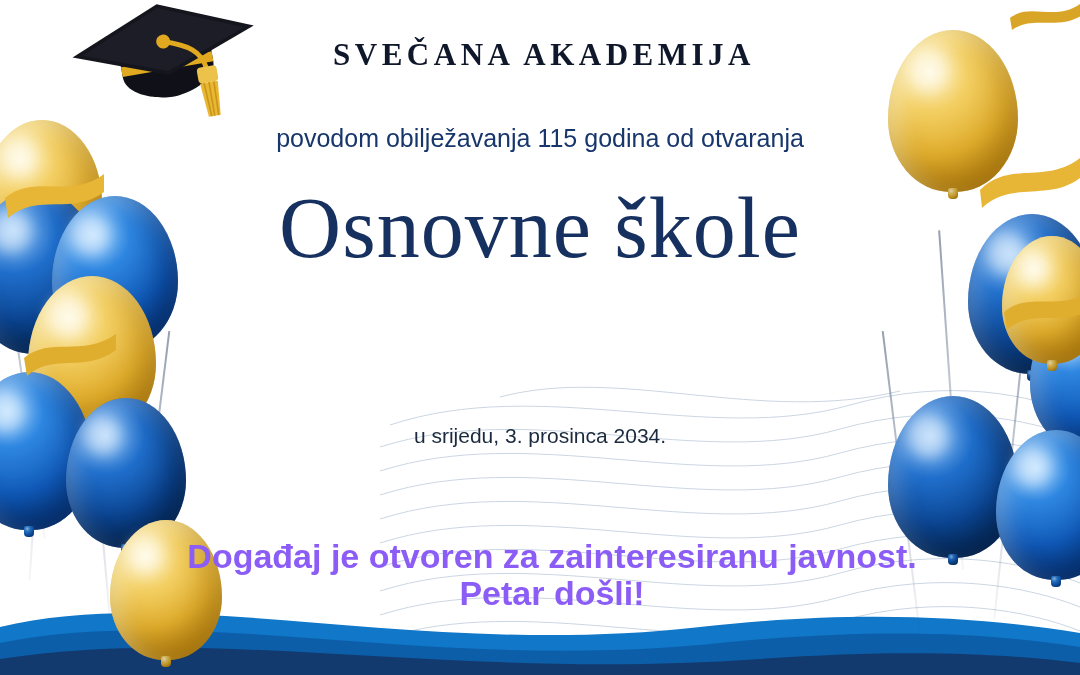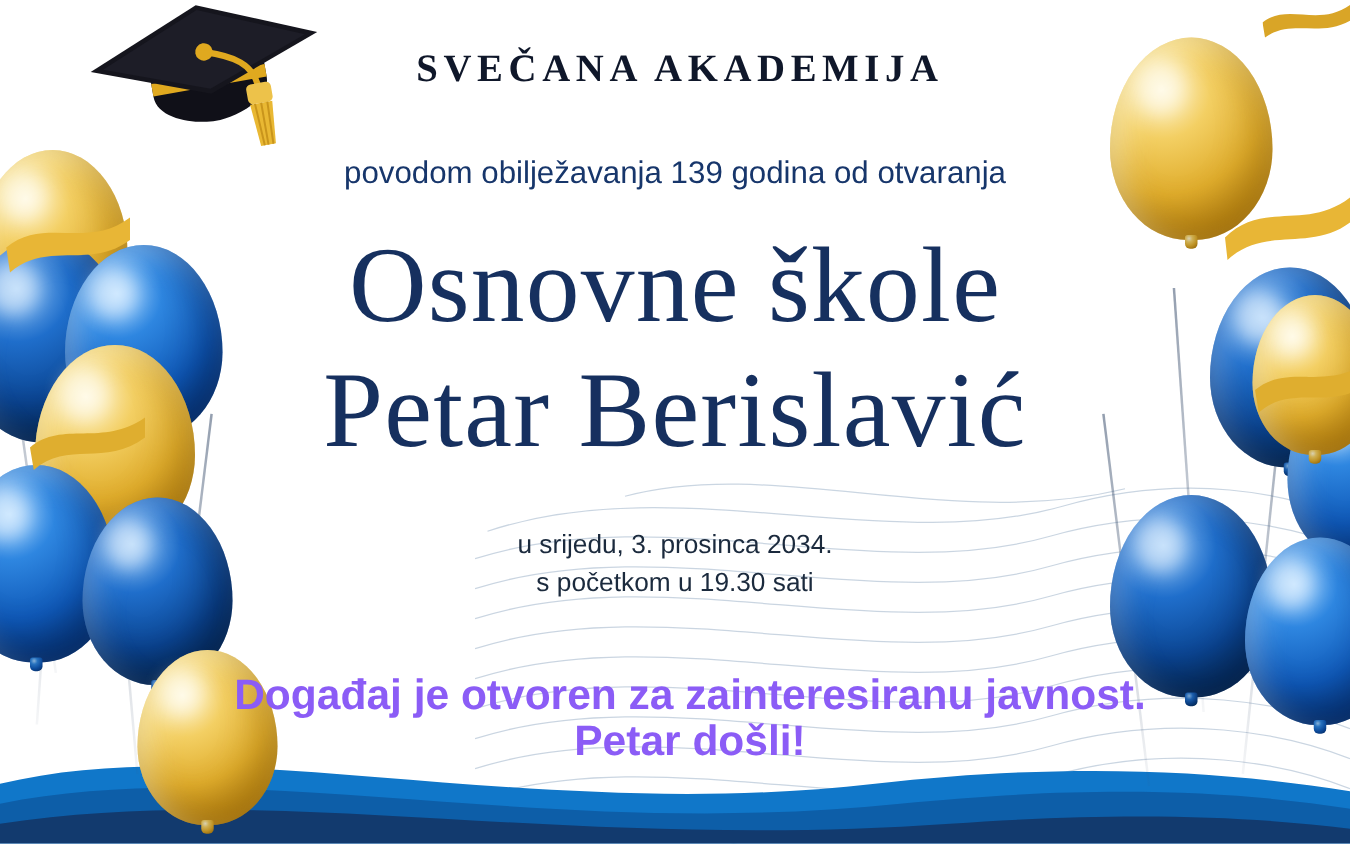--- a/index.html
+++ b/index.html
@@ -269,30 +269,28 @@
   </svg>
 
   <svg class="ribbon" viewBox="0 0 1080 120" preserveAspectRatio="none">
     <path d="M0,72 C180,28 420,104 700,72 C860,54 980,62 1080,78 L1080,120 L0,120 Z" fill="#1077c9"></path>
     <path d="M0,88 C200,48 430,118 720,88 C880,72 990,78 1080,92 L1080,120 L0,120 Z" fill="#0d5ea8"></path>
     <path d="M0,104 C220,70 450,126 760,104 C900,94 1000,98 1080,108 L1080,120 L0,120 Z" fill="#123a6e"></path>
   </svg>
 
   <div class="content">
     <div class="kicker">SVEČANA AKADEMIJA</div>
-    <div class="subkicker">povodom obilježavanja 139 godina od otvaranja</div>
+    <div class="subkicker">povodom obilježavanja 115 godina od otvaranja</div>
 
     <div class="school-name">
       <span class="line1">Osnovne škole</span>
-      <span class="line2">Petar Berislavić</span>
     </div>
 
     <div class="details">
       <span>u srijedu, 3. prosinca 2034.</span>
-      <span>s početkom u 19.30 sati</span>
     </div>
 
     <div class="callout">
       <span>Događaj je otvoren za zainteresiranu javnost.</span>
       <span>Petar došli!</span>
     </div>
   </div>
 
 </div>
 

